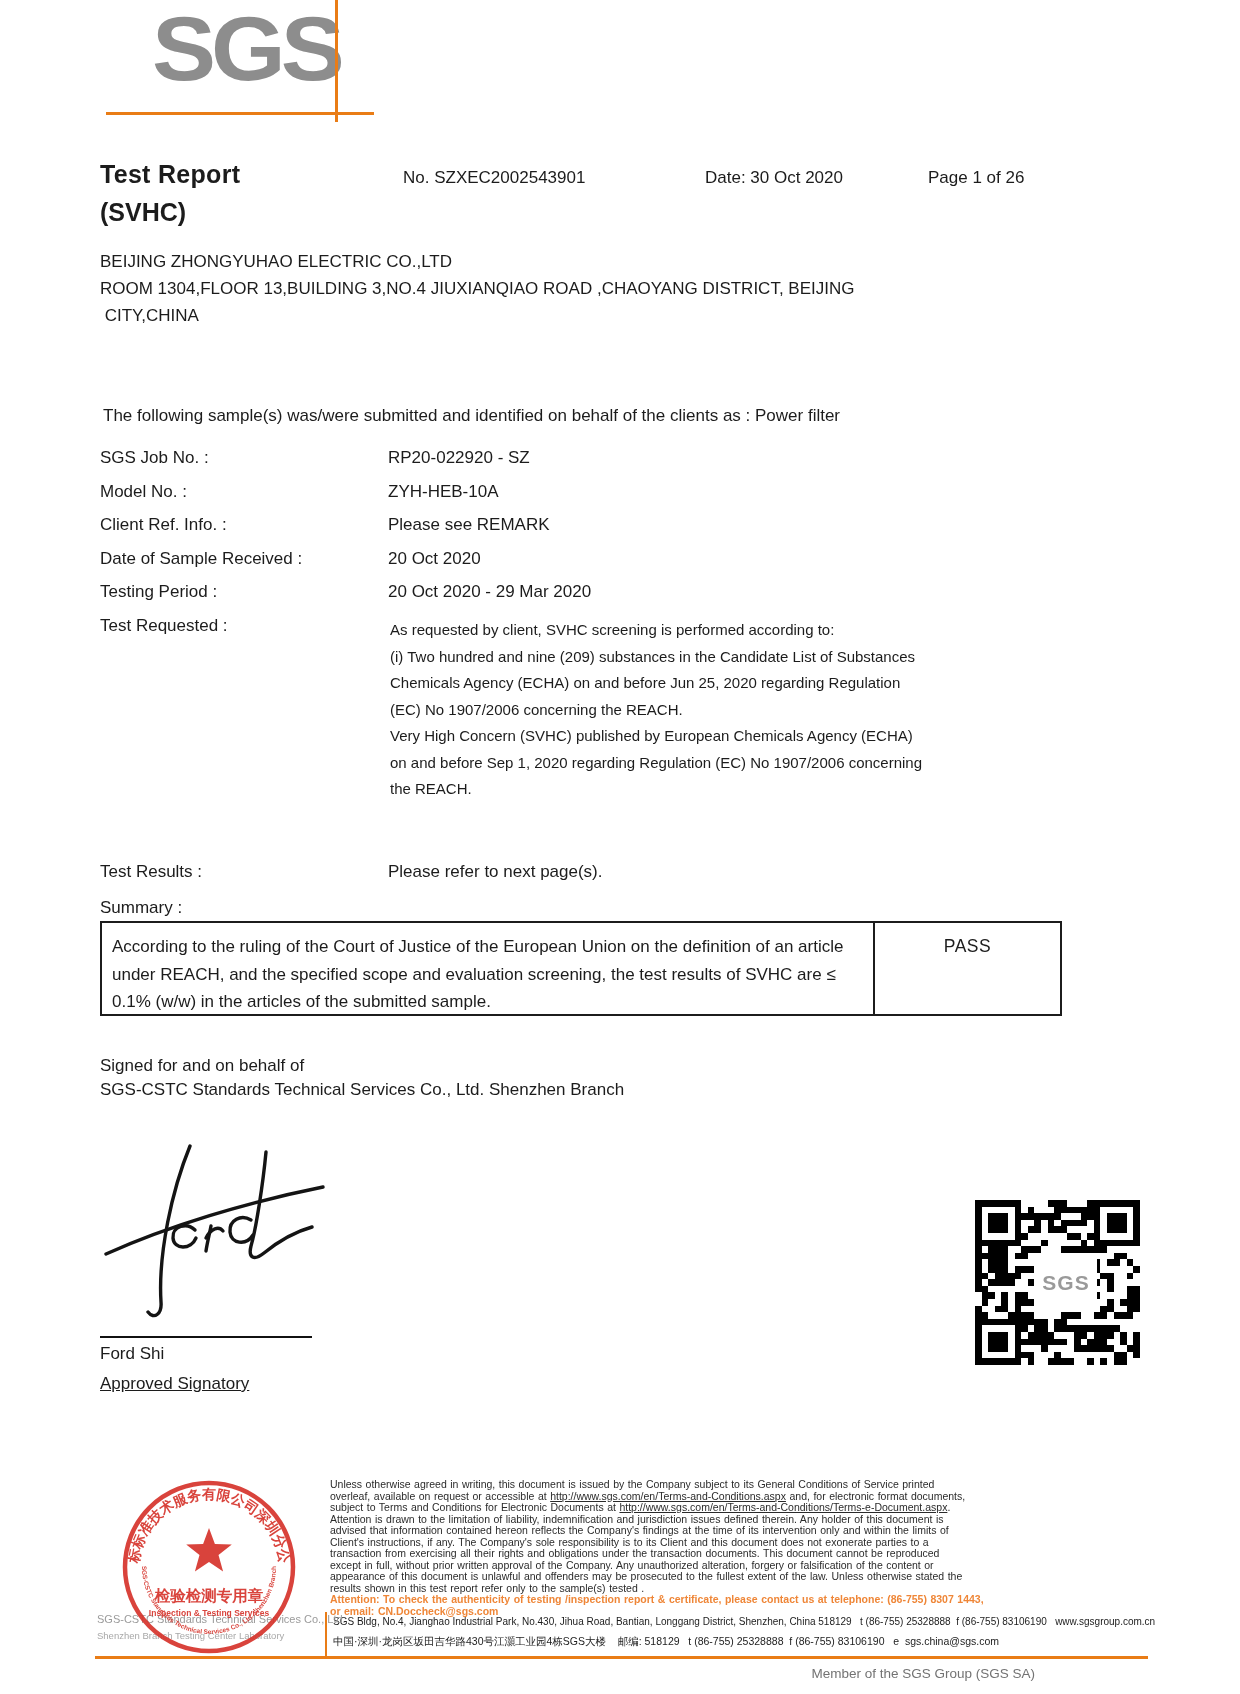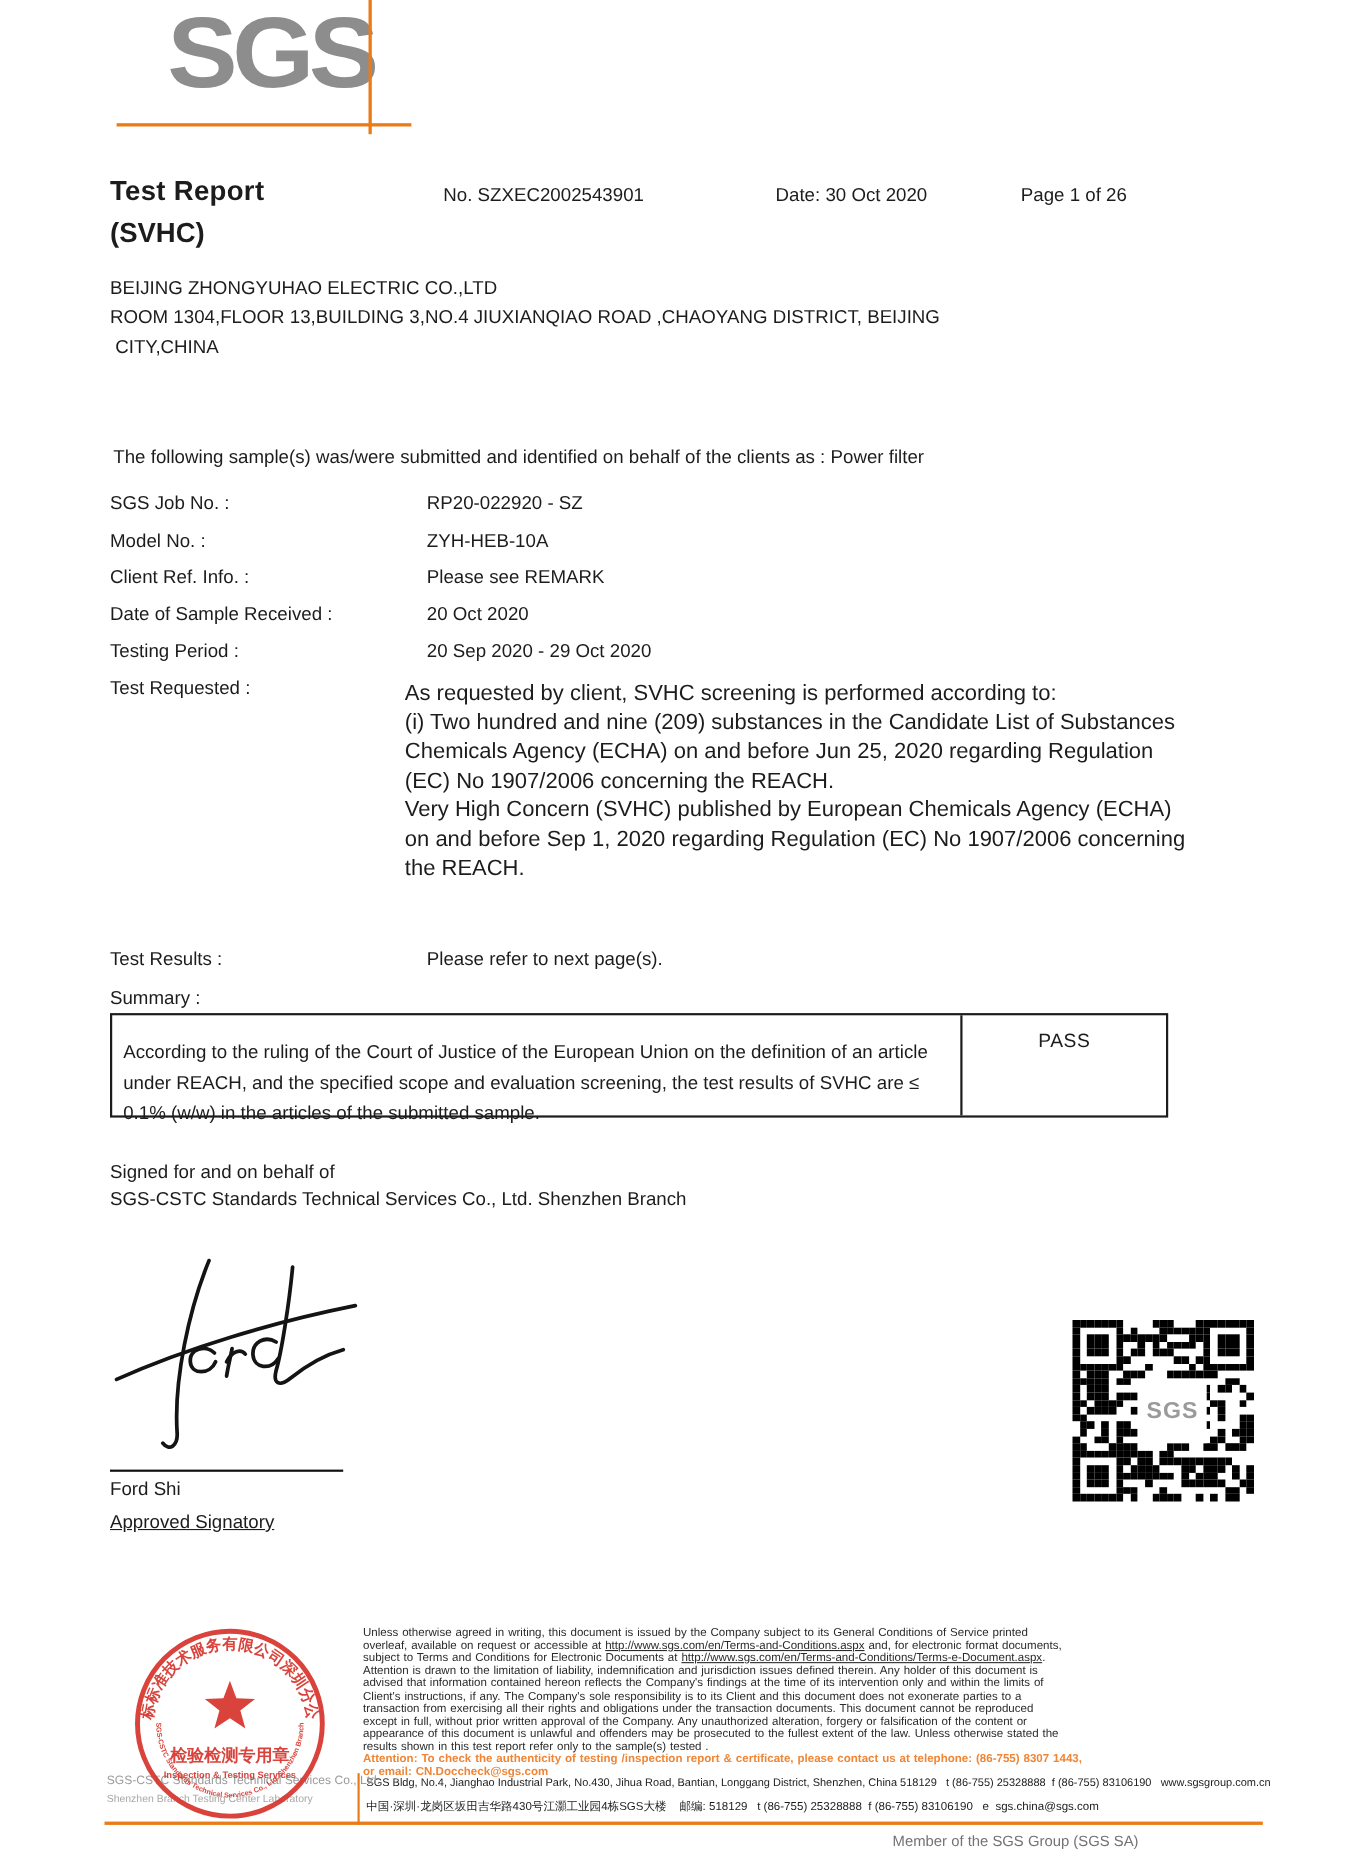--- a/index.html
+++ b/index.html
@@ -23,27 +23,27 @@
   .report-date { left:705px; top:168px; font-size:17px; }
   .report-page { left:928px; top:168px; font-size:17px;text-align:center; }
 
   .client-block { left:100px; top:248px; font-size:17px; line-height:27px; }
 
   .intro-line { left:103px; top:406px; font-size:17px; }
 
   .field-row { position:absolute; left:100px; width:1000px; font-size:17px; }
   .field-row .value { position:absolute; left:288px; top:0; white-space:nowrap; }
   .tr-label { left:100px; top:616px; font-size:17px; }
-  .tr-lines { left:368px; top:617px; font-size:20px; line-height:26.5px; }
+  .tr-lines { left:390px; top:617px; font-size:15px; line-height:26.5px; }
   .tres-row { left:100px; top:862px; }
 
   .summary-label { left:100px; top:898px; font-size:17px; }
   .summary-box { left:100px; top:921px; width:962px; height:95px;
     border:2px solid #1c1c1c; display:flex; }
-  .summary-text { flex:1; padding:20px 12px 0 10px; font-size:17px; line-height:27.5px; }
+  .summary-text { flex:1; padding:10px 12px 0 10px; font-size:17px; line-height:27.5px; }
   .summary-verdict { width:187px; border-left:2px solid #1c1c1c; text-align:center;
     padding-top:13px; font-size:17.5px; letter-spacing:0.5px; }
 
   .signed-1 { left:100px; top:1056px; font-size:17px; }
   .signed-2 { left:100px; top:1080px; font-size:17px; }
   .signature-svg { left:98px; top:1132px; }
   .sig-rule { left:100px; top:1336px; width:212px; height:2px; background:#111; }
   .sig-name { left:100px; top:1344px; font-size:17px; }
   .sig-role { left:100px; top:1374px; font-size:17px;text-decoration:underline; }
 
@@ -107,21 +107,21 @@
   <div class="field-row" style="top:515px">
     <span>Client Ref. Info. :</span>
     <span class="value">Please see REMARK</span>
   </div>
   <div class="field-row" style="top:549px">
     <span>Date of Sample Received :</span>
     <span class="value">20 Oct 2020</span>
   </div>
   <div class="field-row" style="top:582px">
     <span>Testing Period :</span>
-    <span class="value">20 Sep 2020 - 29 Oct 2020</span>
+    <span class="value">20 Oct 2020 - 29 Mar 2020</span>
   </div>
 
   <div class="abs tr-label">Test Requested :</div>
   <div class="abs tr-lines">
     <div>As requested by client, SVHC screening is performed according to:</div>
     <div>(i) Two hundred and nine (209) substances in the Candidate List of Substances</div>
     <div>Chemicals Agency (ECHA) on and before Jun 25, 2020 regarding Regulation</div>
     <div>(EC) No 1907/2006 concerning the REACH.</div>
     <div>Very High Concern (SVHC) published by European Chemicals Agency (ECHA)</div>
     <div>on and before Sep 1, 2020 regarding Regulation (EC) No 1907/2006 concerning</div>

